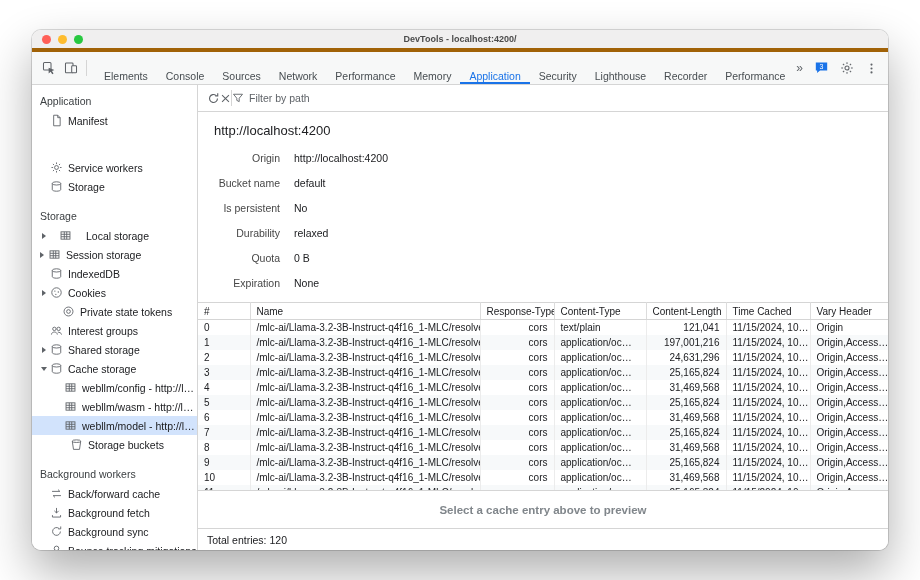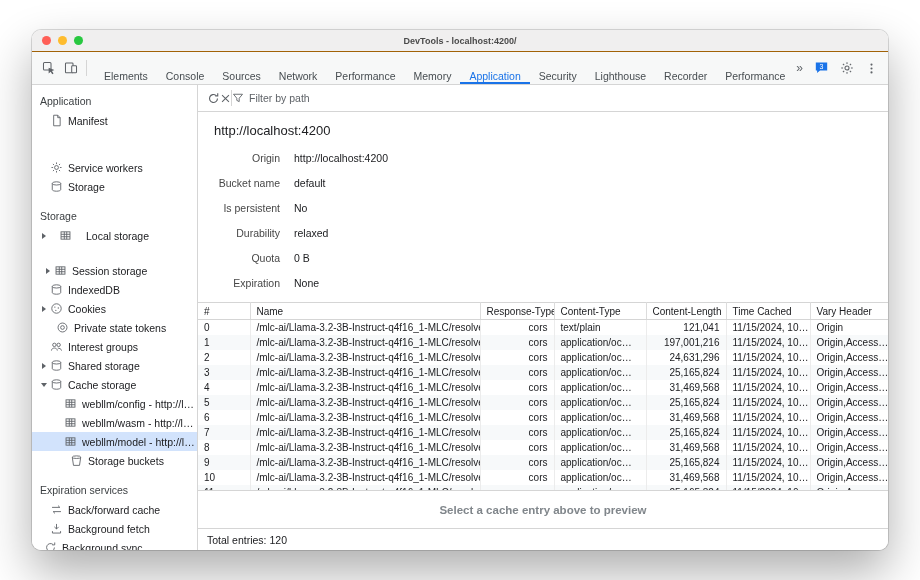--- a/index.html
+++ b/index.html
@@ -2,21 +2,21 @@
 <html style="--accent: #1a73e8; --selection: #d2e3fc;"><head>
 <meta charset="utf-8">
 <style>
   *{box-sizing:border-box;margin:0;padding:0}
   html,body{width:920px;height:580px;background:#fff;overflow:hidden;
     font-family:"Liberation Sans",sans-serif;}
   .window{position:absolute;left:32px;top:30px;width:856px;height:520px;background:#fff;
     border-radius:9px;overflow:hidden;display:flex;flex-direction:column;
     box-shadow:0 0 0 1px rgba(0,0,0,.14),0 22px 48px rgba(0,0,0,.32);}
   
-  .titlebar{flex:0 0 22px;background:#f0efef;border-bottom:1px solid #a16207;position:relative;
+  .titlebar{flex:0 0 22px;background:#f0efef;border-bottom:4px solid #a16207;position:relative;
     display:flex;align-items:center;justify-content:center;}
   .traffic{position:absolute;left:10px;top:0;height:100%;display:flex;align-items:center;gap:7px;}
   .tl{width:9px;height:9px;border-radius:50%;display:inline-block;}
   .title{font-size:9px;font-weight:bold;color:#4b4b4b;}
   
   .tabbar{flex:0 0 28px;background:#f7f8f8;border-bottom:1px solid #d5d5d5;display:flex;align-items:stretch;color:#5f6368;}
   .tabbar-left{display:flex;align-items:center;gap:8px;padding:0 8px 0 10px;}
   .vsep{width:1px;height:16px;background:#d5d5d5;align-self:center;}
   .tabs{display:flex;align-items:stretch;overflow:hidden;margin-top:18px;}
   .tab{display:flex;align-items:center;gap:4px;padding:0 9px;font-size:10.5px;color:#474d51;
@@ -192,21 +192,21 @@
           <div class="sb-row" style="padding-left: 6px; gap: 9px;">
             <span class="arrow right"></span>
             <span class="sb-icon">
               <svg viewBox="0 0 16 16" width="13" height="13" fill="none" stroke="currentColor" stroke-width="1.1">
                 <rect x="2.5" y="3.5" width="11" height="9"></rect>
                 <path d="M2.5 6.5h11M2.5 9.5h11M6.5 3.5v9M9.5 3.5v9"></path>
               </svg>
             </span>
             <span class="sb-label">Local storage</span>
           </div>
-          <div class="sb-row" style="padding-left: 10px; margin-top: 16px;">
+          <div class="sb-row" style="padding-left: 4px;">
             <span class="arrow right"></span>
             <span class="sb-icon">
               <svg viewBox="0 0 16 16" width="13" height="13" fill="none" stroke="currentColor" stroke-width="1.1">
                 <rect x="2.5" y="3.5" width="11" height="9"></rect>
                 <path d="M2.5 6.5h11M2.5 9.5h11M6.5 3.5v9M9.5 3.5v9"></path>
               </svg>
             </span>
             <span class="sb-label">Session storage</span>
           </div>
           <div class="sb-row" style="padding-left: 6px;">
@@ -224,21 +224,21 @@
             <span class="sb-icon">
               <svg viewBox="0 0 16 16" width="13" height="13" fill="none" stroke="currentColor" stroke-width="1.1">
                 <circle cx="8" cy="8" r="5.8"></circle>
                 <circle cx="6" cy="6.2" r=".8" fill="currentColor" stroke="none"></circle>
                 <circle cx="10.2" cy="7.4" r=".8" fill="currentColor" stroke="none"></circle>
                 <circle cx="7.2" cy="10.2" r=".8" fill="currentColor" stroke="none"></circle>
               </svg>
             </span>
             <span class="sb-label">Cookies</span>
           </div>
-          <div class="sb-row" style="padding-left: 12px;">
+          <div class="sb-row" style="padding-left: 18px;">
             <span class="arrow"></span>
             <span class="sb-icon">
               <svg viewBox="0 0 16 16" width="13" height="13" fill="none" stroke="currentColor" stroke-width="1.1">
                 <circle cx="8" cy="8" r="5.5"></circle>
                 <circle cx="8" cy="8" r="2.3"></circle>
               </svg>
             </span>
             <span class="sb-label">Private state tokens</span>
           </div>
           <div class="sb-row" style="padding-left: 6px;">
@@ -307,40 +307,40 @@
             <span class="sb-icon">
               <svg viewBox="0 0 16 16" width="13" height="13" fill="none" stroke="currentColor" stroke-width="1.1">
                 <ellipse cx="8" cy="3.9" rx="5.2" ry="1.6"></ellipse>
                 <path d="M2.8 3.9 4.3 14h7.4l1.5-10.1"></path>
               </svg>
             </span>
             <span class="sb-label">Storage buckets</span>
           </div>
         </div>
         <div class="sb-section">
-          <div class="sb-title">Expiration services</div>
+          <div class="sb-title">Background workers</div>
           <div class="sb-row" style="padding-left: 6px;">
             <span class="arrow"></span>
             <span class="sb-icon">
               <svg viewBox="0 0 16 16" width="13" height="13" fill="none" stroke="currentColor" stroke-width="1.1">
                 <path d="M2.5 5.4h9.6L9.9 3.2M13.5 10.6H3.9l2.2 2.2"></path>
               </svg>
             </span>
             <span class="sb-label">Back/forward cache</span>
           </div>
           <div class="sb-row" style="padding-left: 6px;">
             <span class="arrow"></span>
             <span class="sb-icon">
               <svg viewBox="0 0 16 16" width="13" height="13" fill="none" stroke="currentColor" stroke-width="1.1">
                 <path d="M8 2.4v6.2M5.4 6 8 8.6 10.6 6M3 11.2v2.4h10v-2.4"></path>
               </svg>
             </span>
             <span class="sb-label">Background fetch</span>
           </div>
-          <div class="sb-row" style="">
+          <div class="sb-row" style="padding-left: 6px;">
             <span class="arrow"></span>
             <span class="sb-icon">
               <svg viewBox="0 0 16 16" width="13" height="13" fill="none" stroke="currentColor" stroke-width="1.1">
                 <path d="M12.8 8A4.8 4.8 0 1 1 11 4.2M13.2 1.8v3h-3"></path>
               </svg>
             </span>
             <span class="sb-label">Background sync</span>
           </div>
           <div class="sb-row" style="padding-left: 6px;">
             <span class="arrow"></span>

